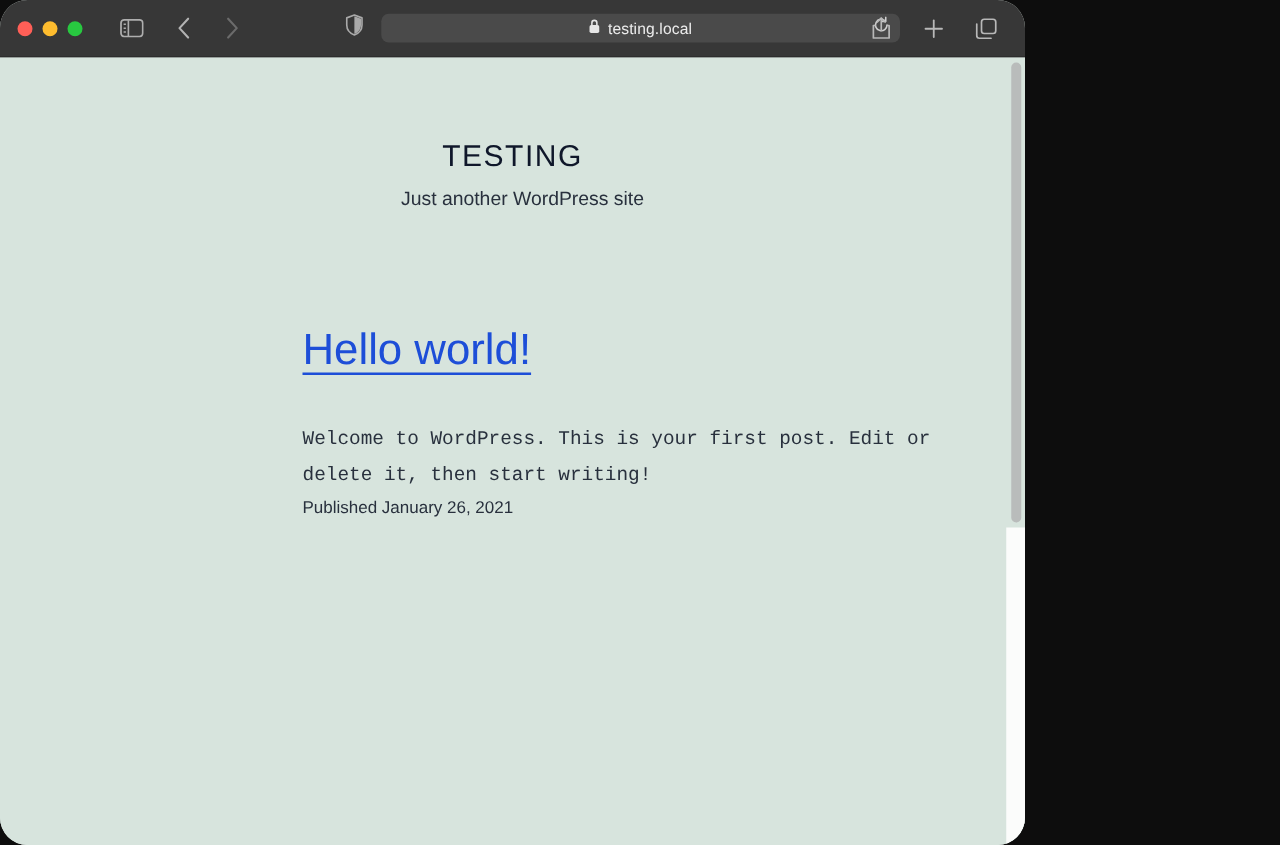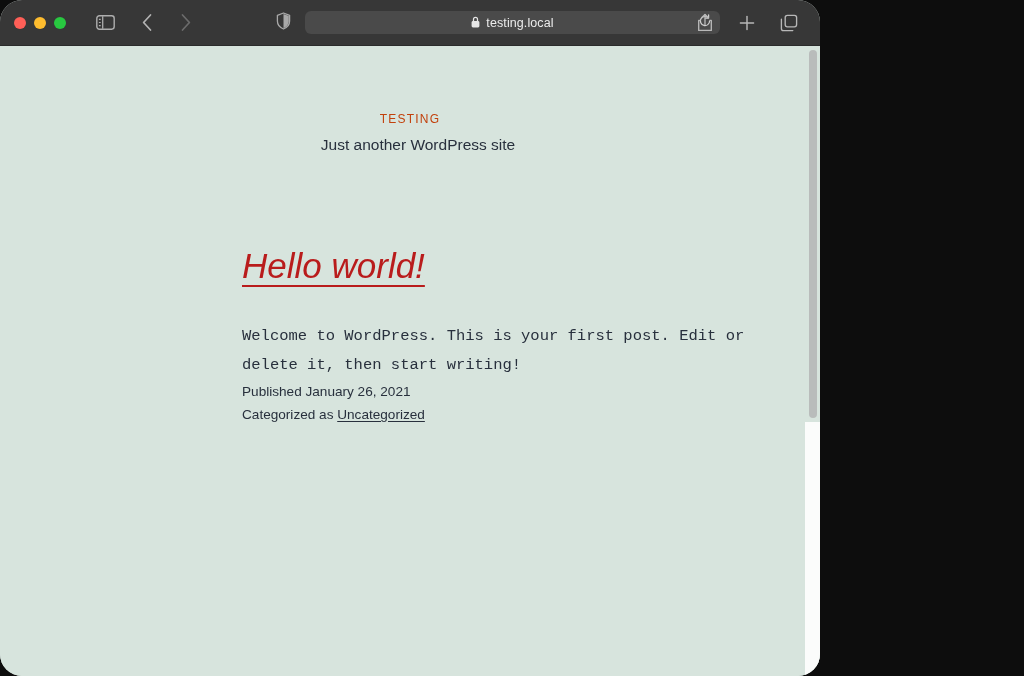--- a/index.html
+++ b/index.html
@@ -131,22 +131,22 @@
     flex: 1;
     background: #d7e4dd;
     overflow: hidden;
   }
 
   .site-header {
     padding-top: 66px;
     text-align: center;
   }
   .site-title {
-    color: #c2410c;
-    font-size: 12px;
+    color: #0f172a;
+    font-size: 24px;
     letter-spacing: 1.2px;
     font-weight: 400;
     margin: 0;
     line-height: 1.2;
   }
   .site-tagline {
     color: #28303d;
     font-size: 15.5px;
     font-weight: 400;
     margin: 10px 0 0 16px;
@@ -158,25 +158,24 @@
     margin-top: 92px;
     width: 520px;
   }
   .post-title {
     margin: 0;
     font-size: 35px;
     font-weight: 400;
     line-height: 1.1;
   }
   .post-title a {
-    color: #b91c1c;
+    color: #1d4ed8;
     text-decoration: underline;
     text-underline-offset: 7px;
     text-decoration-thickness: 1.5px;
-    font-style: italic;
   }
   .post-body {
     color: #28303d;
     font-size: 15.5px;
     line-height: 1.85;
     margin: 37px 0 0 0;
     max-width: 512px;
     font-family: Liberation Mono, monospace;
   }
   .post-meta {
@@ -323,23 +322,20 @@
       <p class="site-tagline">Just another WordPress site</p>
     </div>
 
     <article class="post">
       <h2 class="post-title">
         <a href="#">Hello world!</a>
       </h2>
       <p class="post-body">Welcome to WordPress. This is your first post. Edit or delete it, then start writing!</p>
       <div class="post-meta">
         <div>Published January 26, 2021</div>
-        <div>
-          <span>Categorized as </span><a href="#">Uncategorized</a>
-        </div>
       </div>
     </article>
 
     <div class="page-fade"></div>
     <div class="scroll-track">
       <div class="scroll-thumb"></div>
     </div>
   </div>
 
 </div>

